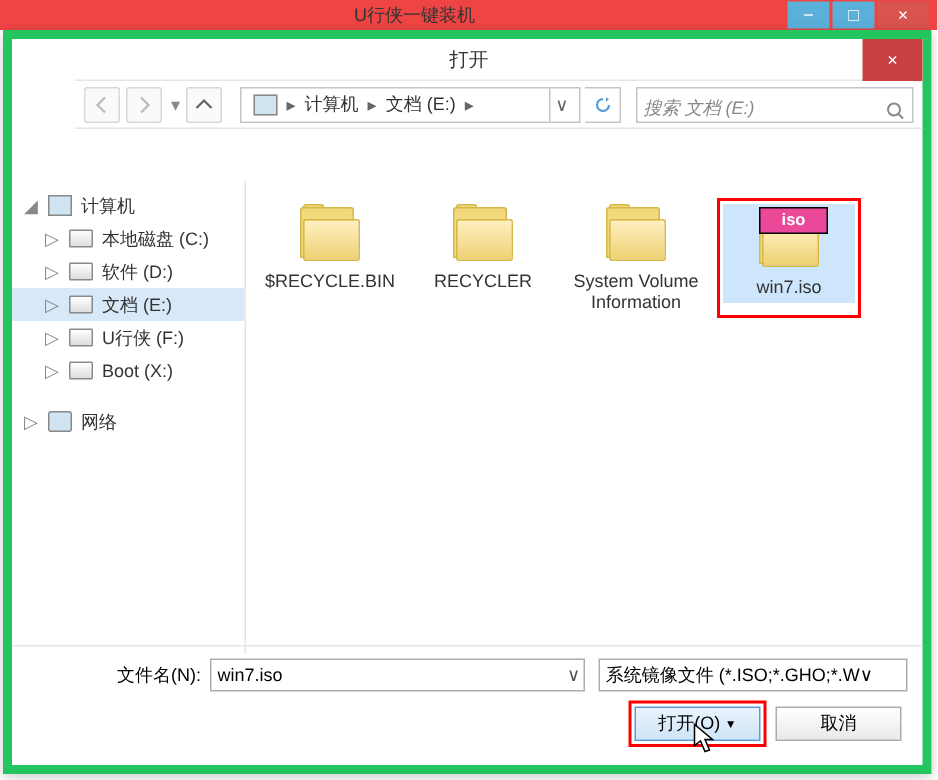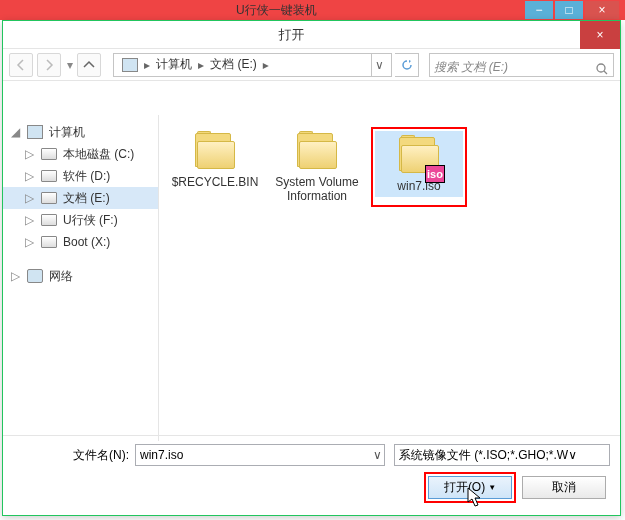--- a/index.html
+++ b/index.html
@@ -3,21 +3,21 @@
 <meta charset="utf-8">
 <style>
 * { margin:0; padding:0; box-sizing:border-box; font-family:"Microsoft YaHei","Segoe UI",Tahoma,sans-serif; font-size:12px; }
 body { background:#fff; width:625px; height:520px; overflow:hidden; position:relative; }
 .bg-window { position:absolute; top:0; left:0; right:0; height:20px; background:#ef4444; display:flex; align-items:center; justify-content:space-between; padding:0 6px; }
 .bg-title { color:#333; margin-left:230px; }
 .bg-controls { display:flex; gap:2px; }
 .bg-btn { width:28px; height:18px; background:#5ab0d8; display:flex; align-items:center; justify-content:center; color:#fff; }
 .bg-close { background:#d9534f; color:#fff; width:34px; }
 .app-icon { width:18px; height:18px; background:#d93a3a; display:inline-block; position:absolute; top:22px; left:6px; }
-.dialog { position:absolute; top:20px; left:2px; right:4px; bottom:4px; border:1px solid #22c55e; background:#fff; box-shadow:0 2px 8px rgba(0,0,0,0.2); }
+.dialog { position:absolute; top:20px; left:2px; right:4px; bottom:4px; border:6px solid #22c55e; background:#fff; box-shadow:0 2px 8px rgba(0,0,0,0.2);padding-left:42px; }
 .titlebar { height:28px; background:#fff; display:flex; align-items:center; border-bottom:1px solid #e5e5e5; }
 .titlebar-title { flex:1; text-align:center; font-size:13px; color:#333; }
 .win-btn { width:40px; height:28px; display:flex; align-items:center; justify-content:center; }
 .win-close { background:#c94040; color:#fff; font-size:14px; }
 .toolbar1 { height:32px; display:flex; align-items:center; padding:0 6px; border-bottom:1px solid #e5e5e5; gap:4px; }
 .nav-btn { width:24px; height:24px; border:1px solid #d8d8d8; border-radius:2px; display:flex; align-items:center; justify-content:center; color:#666; background:#fafafa; }
 .nav-btn.disabled { color:#bbb; }
 .nav-btn svg { width:12px; height:12px; }
 .breadcrumb { flex:1; height:24px; border:1px solid #c5c5c5; background:#fff; display:flex; align-items:center; padding:0 4px; margin:0 4px 0 8px; }
 .breadcrumb-item { padding:0 4px; color:#333; display:flex; align-items:center; }
@@ -41,21 +41,21 @@
 .network-icon { width:16px; height:14px; border:1px solid #888; background:#d0e4f2; display:inline-block; border-radius:2px; }
 .file-pane { flex:1; padding:12px 8px; display:flex; align-content:flex-start; flex-wrap:wrap; gap:6px; }
 .file-item { width:96px; display:flex; flex-direction:column; align-items:center; text-align:center; padding:4px; }
 .file-item.selected-file { border:2px solid #ff0000; padding:2px; background:#fff; }
 .file-item.selected-file .file-inner { background:#cde6fb; padding:4px; }
 .file-inner { display:flex; flex-direction:column; align-items:center; width:100%; }
 .folder-icon { width:48px; height:40px; position:relative; }
 .folder-back { position:absolute; top:2px; left:4px; width:36px; height:34px; background:#f3d97e; border:1px solid #d5b846; border-radius:2px 2px 0 0; }
 .folder-tab { position:absolute; top:0; left:6px; width:14px; height:6px; background:#f3d97e; border:1px solid #d5b846; border-radius:2px 2px 0 0; border-bottom:none; }
 .folder-front { position:absolute; bottom:2px; left:6px; width:38px; height:28px; background:linear-gradient(#fff0c2,#eed173); border:1px solid #d5b846; border-radius:2px; }
-.iso-overlay { position:absolute; top:-2px; right:-2px; width:20px; height:18px; background:#ec4899; color:#fff; font-weight:bold; font-size:11px; display:flex; align-items:center; justify-content:center; border:1px solid #000;margin-top:32px; }
+.iso-overlay { position:absolute; top:-2px; right:-2px; width:46px; height:18px; background:#ec4899; color:#fff; font-weight:bold; font-size:11px; display:flex; align-items:center; justify-content:center; border:1px solid #000; }
 .file-label { margin-top:4px; color:#333; word-wrap:break-word; max-width:92px; }
 .bottom-area { position:absolute; bottom:0; left:0; right:0; height:80px; border-top:1px solid #e5e5e5; padding:8px 10px 6px 10px; }
 .filename-row { display:flex; align-items:center; gap:6px; margin-bottom:10px; }
 .filename-label { width:116px; text-align:right; }
 .filename-input { width:250px; height:22px; border:1px solid #abadb3; padding:0 4px; }
 .filetype-select { flex:1; height:22px; border:1px solid #abadb3; padding:0 4px; display:flex; align-items:center; justify-content:flex-start; background:#fff; margin-left:6px; }
 .btn-row { display:flex; justify-content:flex-end; gap:10px; padding-right:4px; }
 .action-btn { width:84px; height:23px; border:1px solid #acacac; background:linear-gradient(#fff,#e9e9e9); display:flex; align-items:center; justify-content:center; }
 .action-btn.primary-hl { outline:2px solid #ff0000; outline-offset:2px; background:linear-gradient(#eaf3fc,#cfe5f8); border:1px solid #5a9cd6; }
 .cursor { position:absolute; bottom:6px; right:136px; pointer-events:none; }
@@ -176,20 +176,28 @@
             <span class="folder-front"></span>
           </div>
         <div class="file-label">$RECYCLE.BIN</div>
       </div>
       <div class="file-item">
         <div class="folder-icon">
             <span class="folder-tab"></span>
             <span class="folder-back"></span>
             <span class="folder-front"></span>
           </div>
+        <div class="file-label">RECYCLER</div>
+      </div>
+      <div class="file-item">
+        <div class="folder-icon">
+            <span class="folder-tab"></span>
+            <span class="folder-back"></span>
+            <span class="folder-front"></span>
+          </div>
         <div class="file-label">System Volume Information</div>
       </div>
       <div class="file-item selected-file">
         <div class="file-inner">
           <div class="folder-icon">
             <span class="folder-tab"></span>
               <span class="folder-back"></span>
               <span class="folder-front"></span>
             <span class="iso-overlay">iso</span>
           </div>

